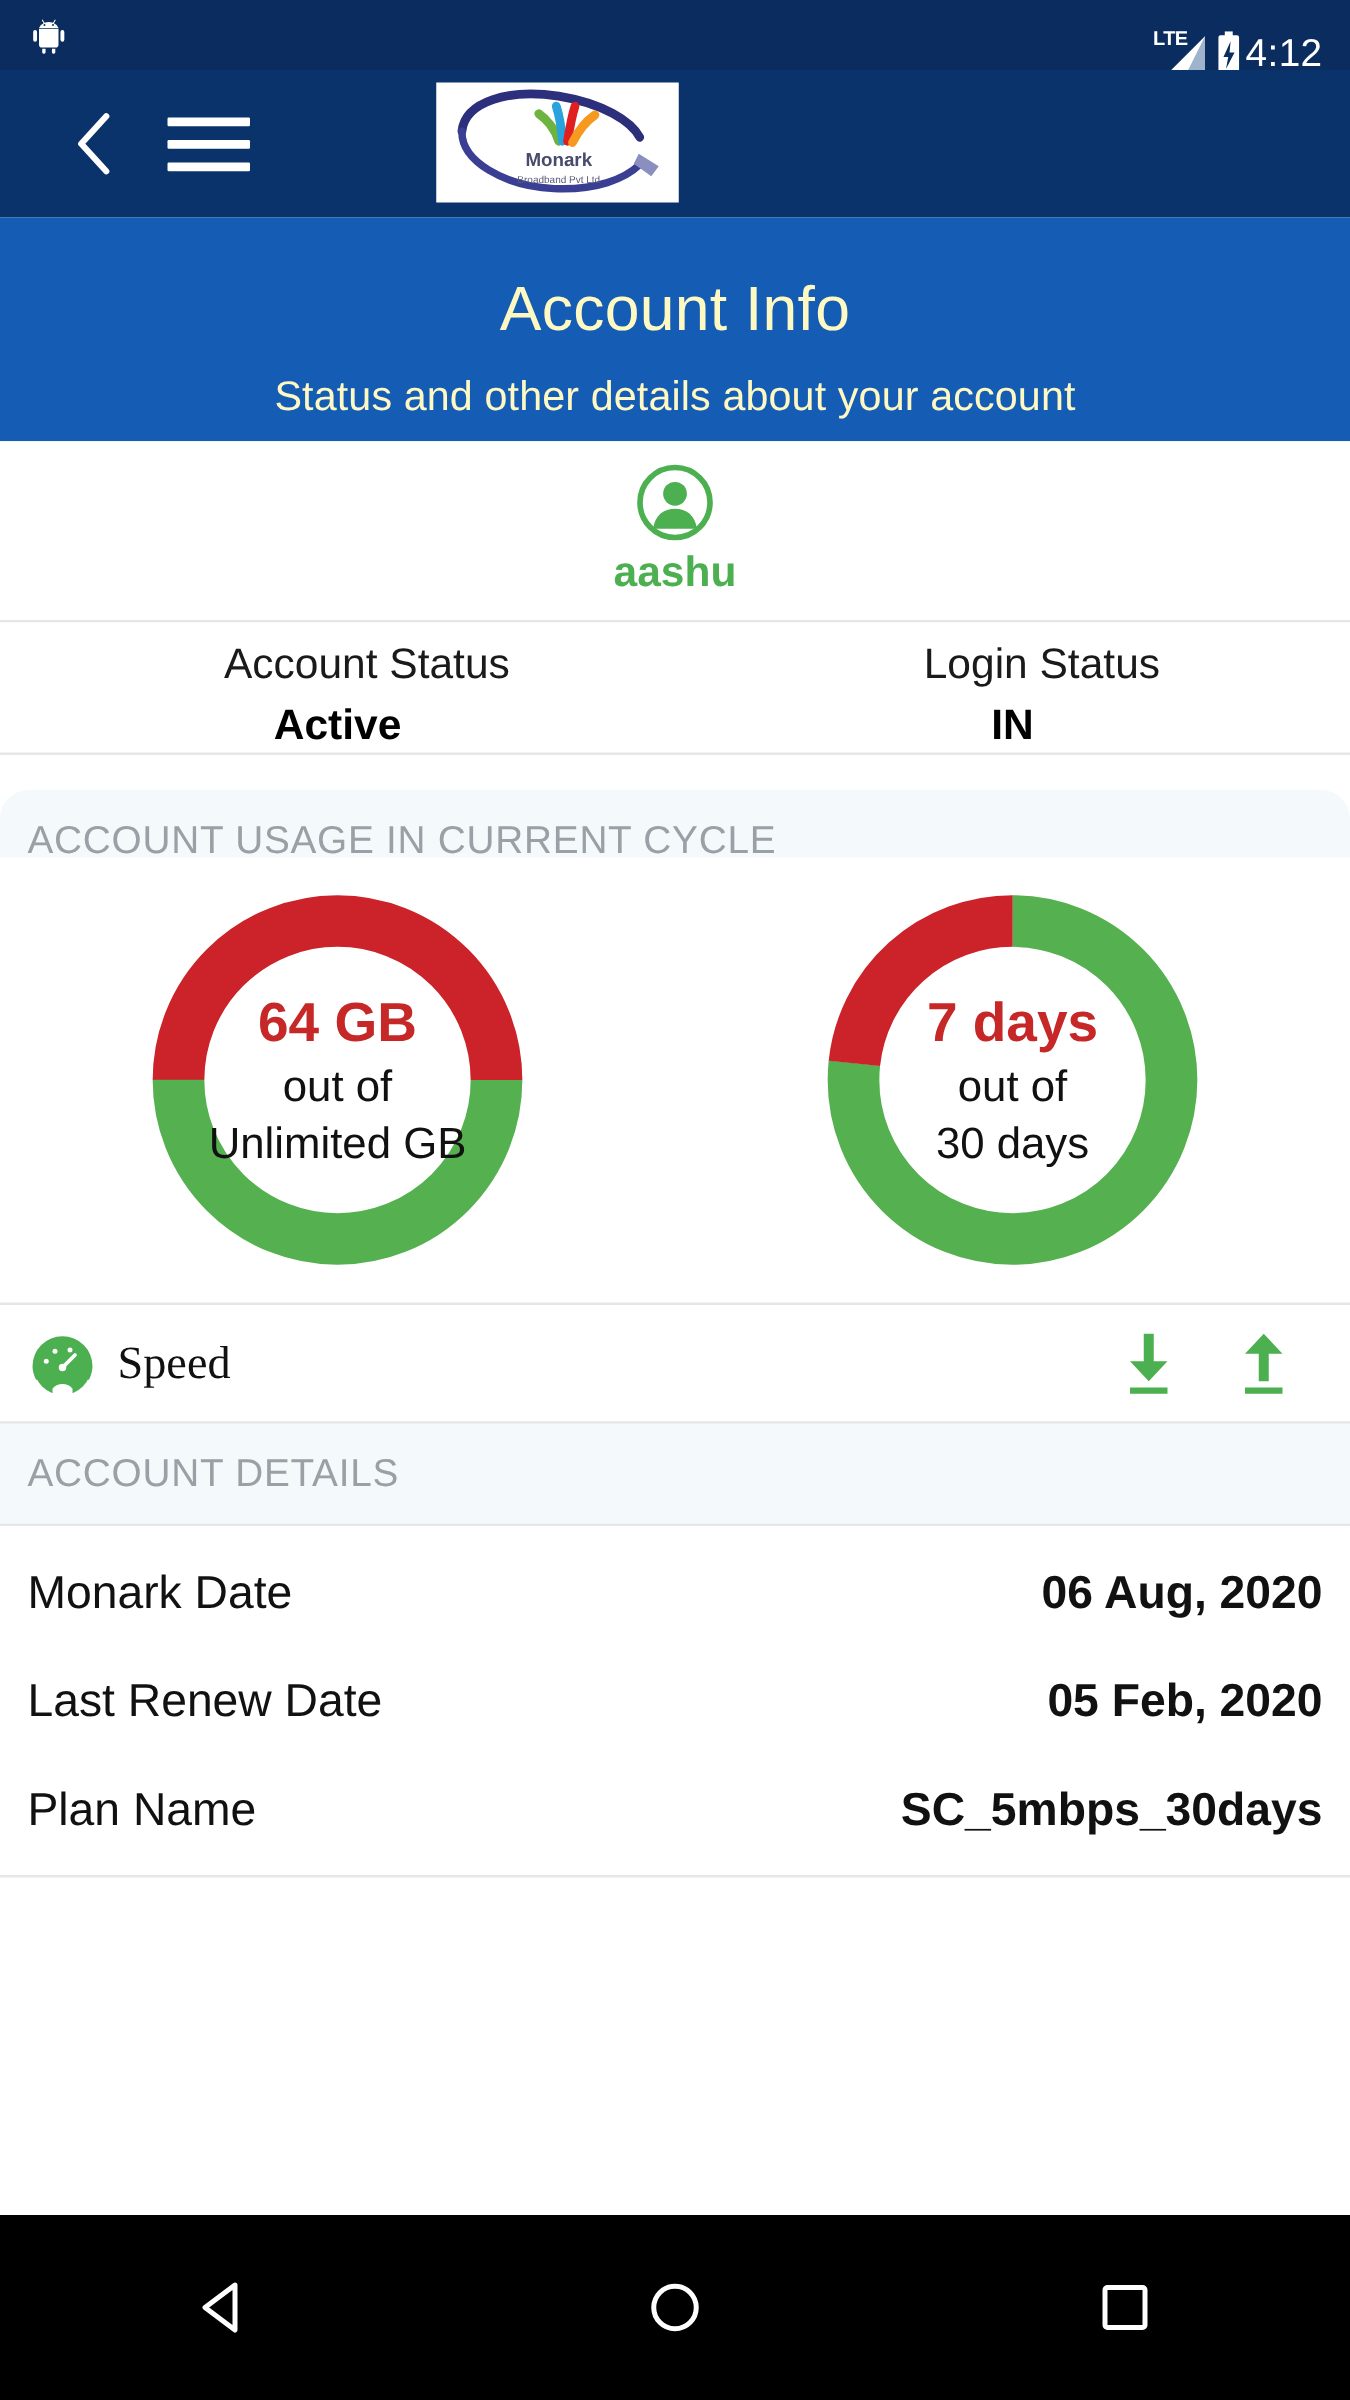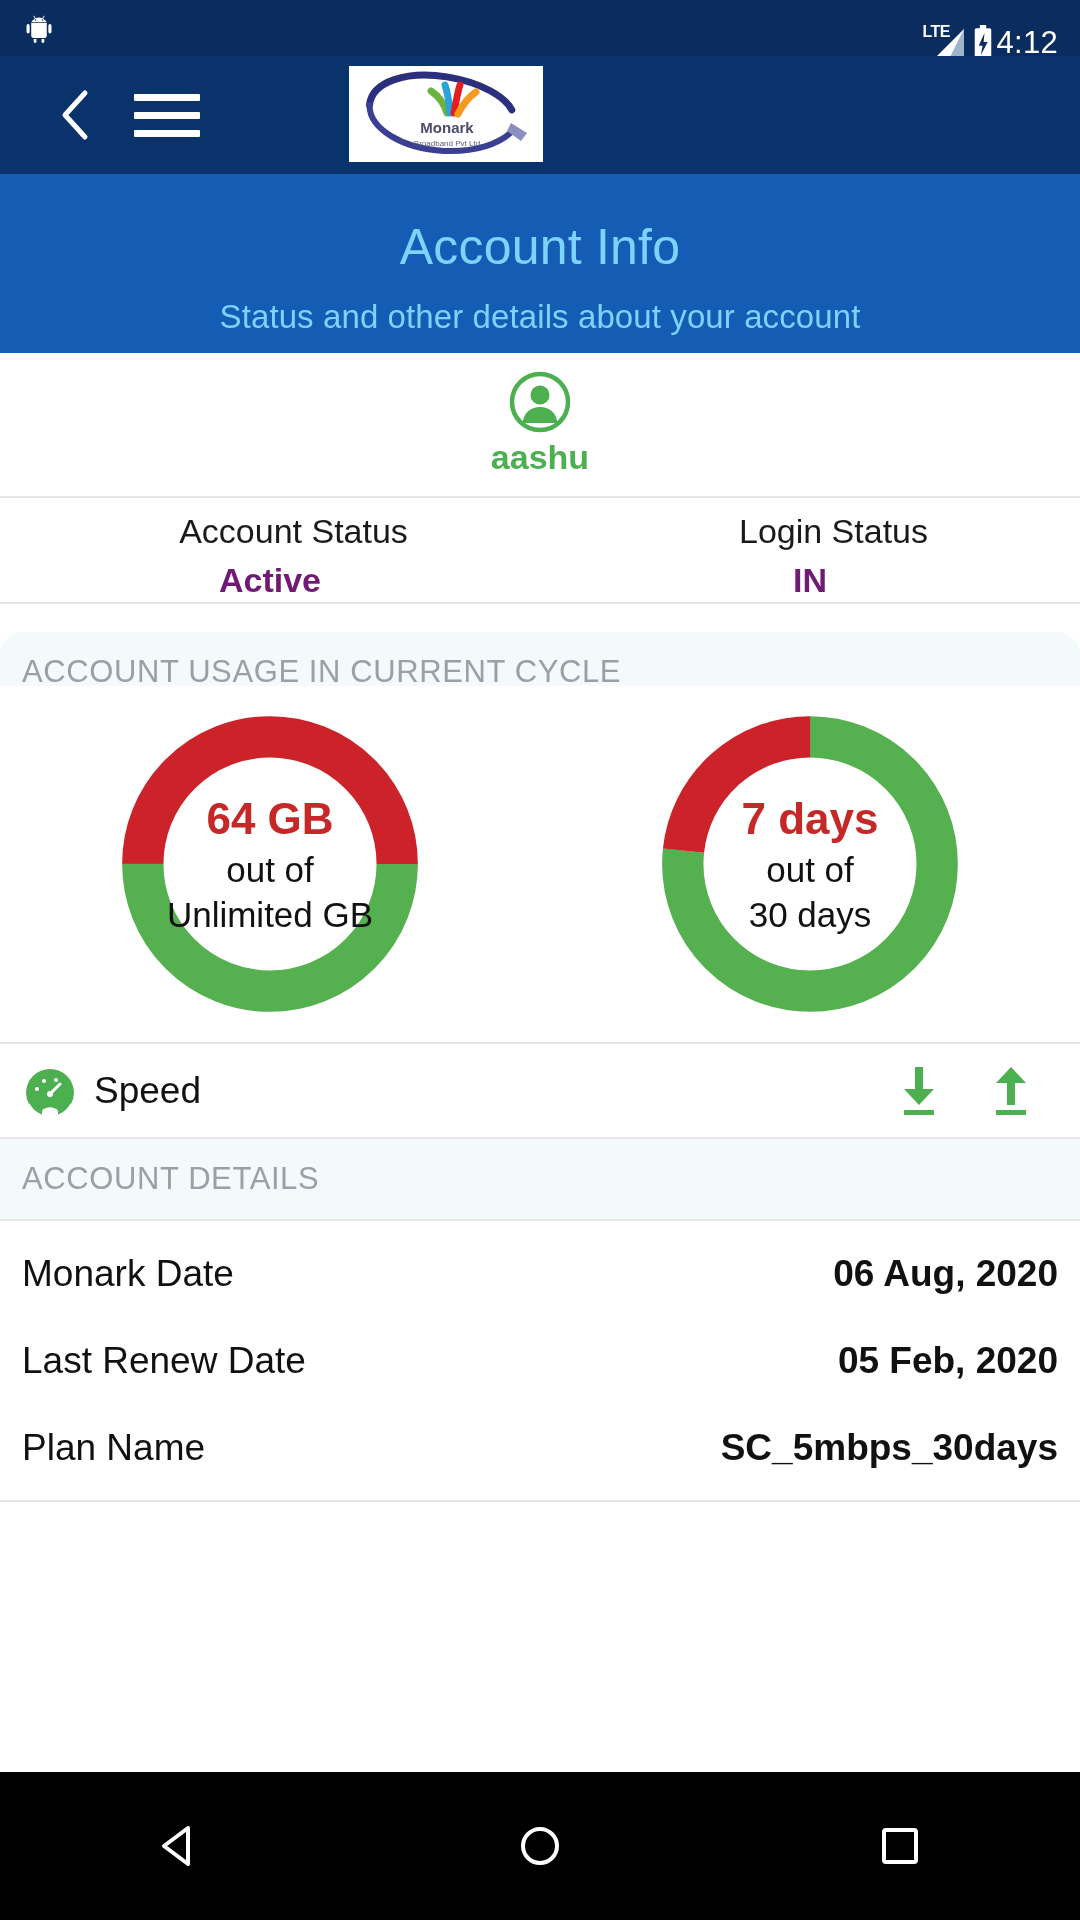--- a/index.html
+++ b/index.html
@@ -37,41 +37,41 @@
   .logo-box {
     position:absolute; left:349px; top:10px;
     width:194px; height:96px; background:#ffffff;
     display:flex; align-items:center; justify-content:center; overflow:hidden;
   }
   .logo-svg { width:190px; height:94px; display:block; }
 
   
   .hero {
     position:absolute; top:174px; left:0; width:1080px; height:179px;
-    background:#155cb4; color:#7dd3fc; text-align:center;
+    background:#155cb4; color:#fef9c3; text-align:center;
   }
   .hero-title { font-size:50px; font-weight:400; padding-top:44px; letter-spacing:0.2px; }
   .hero-sub { font-size:33px; font-weight:400; padding-top:22px; letter-spacing:0.1px; }
 
   
   .profile {
     position:absolute; top:353px; left:0; width:1080px; height:145px;
     background:#ffffff; text-align:center; border-bottom:2px solid #e6e6e6;
   }
   .avatar-svg { width:64px; height:64px; margin-top:17px; display:inline-block; }
   .uname { font-size:34px; font-weight:bold; color:#4caf50; margin-top:0; }
 
   
   .statusrow {
     position:absolute; top:498px; left:0; width:1080px; height:106px;
     background:#ffffff; display:flex; border-bottom:2px solid #e6e6e6;
   }
   .st-cell { flex:1; text-align:center; padding-top:14px; }
   .st-label { font-size:34px; color:#1a1a1a;margin-left:47px; }
-  .st-value { font-size:34px; font-weight:bold; color:#701a75; margin-top:10px; }
+  .st-value { font-size:34px; font-weight:bold; color:#000000; margin-top:10px; }
 
   
   .sechead {
     position:absolute; left:0; width:1080px; height:82px;
     background:#f4f9fc; border-bottom:2px solid #e6e6e6;
     display:flex; align-items:center;
   }
   .sechead span {
     padding-left:22px; font-size:31px; color:#9aa0a6; letter-spacing:0.6px;
   }
@@ -94,21 +94,21 @@
   .d-mid { font-size:35px; color:#111; margin-top:6px; }
   .d-sub { font-size:35px; color:#111; margin-top:5px; }
 
   
   .speedrow {
     position:absolute; top:1044px; left:0; width:1080px; height:95px;
     background:#ffffff; display:flex; align-items:center;
     padding:0 22px; border-bottom:2px solid #e6e6e6;
   }
   .spd-icon { width:56px; height:56px; display:block; }
-  .spd-label { font-size:37px; color:#111; margin-left:16px; }
+  .spd-label { font-size:37px; color:#111; margin-left:16px;font-family:Liberation Serif, serif; }
   .spd-actions { margin-left:auto; display:flex; align-items:center; gap:46px; padding-right:24px; }
   .arrow-svg { width:46px; height:56px; display:block; }
 
   
   .detail-row {
     position:absolute; left:0; width:1080px; height:107px;
     background:#ffffff; display:flex; align-items:center;
     padding:0 22px; border-bottom:2px solid #e6e6e6;
   }
   .dt-key { font-size:37px; color:#111; }

